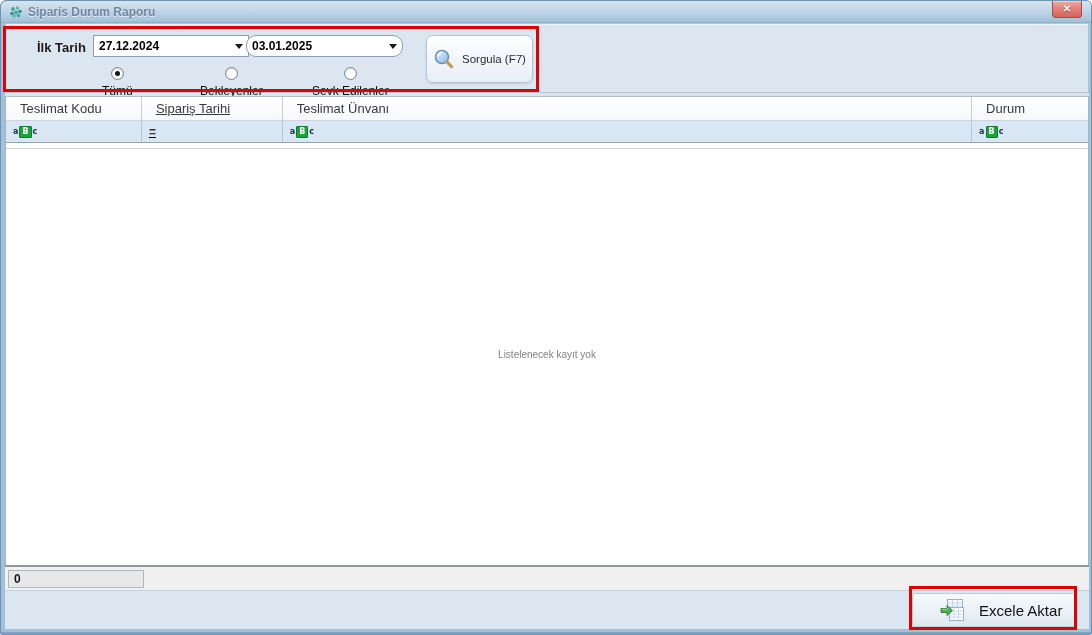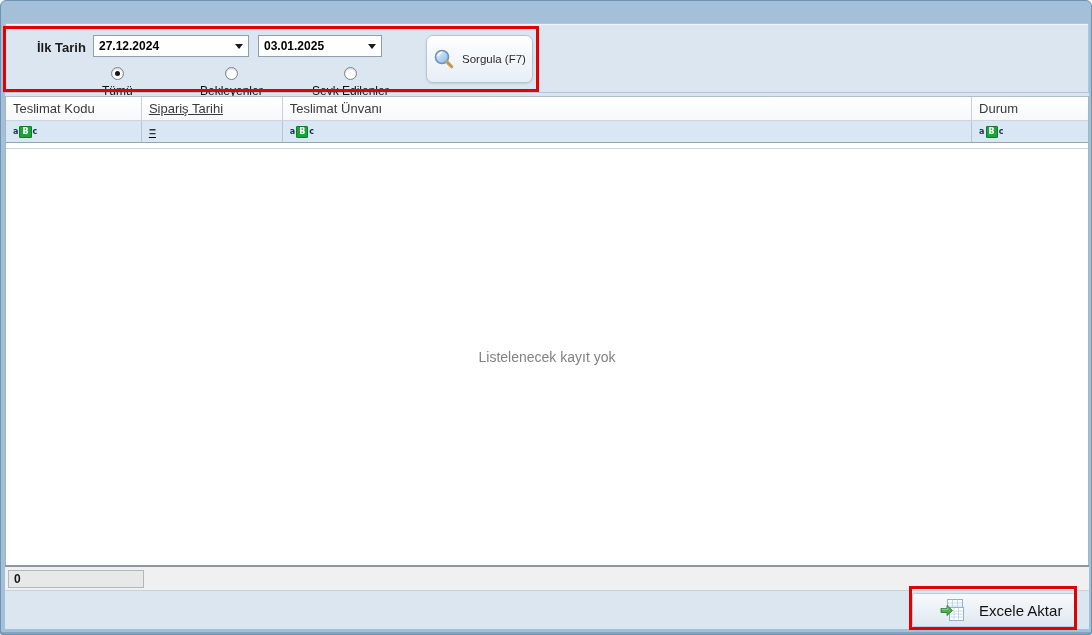--- a/index.html
+++ b/index.html
@@ -44,21 +44,21 @@
     background:#dce6f0; border:1px solid #b6c5d2;
     box-shadow:inset 0 1px 0 #edf3f8;
   }
   .lbl-date{ position:absolute; left:31px; top:16px; font-size:13px;
     font-weight:600; color:#1b1b1b; }
   .combo{
     position:absolute; top:11px; height:22px; background:#fff;
     border:1px solid #8aa0b2; cursor:pointer;padding-left:12px;
   }
   .combo.c1{ left:87px; width:156px; }
-  .combo.c2{ left:252px; width:124px; }
+  .combo.c2{ left:240px; width:157px;border-radius:10px; }
   .combo-text{ position:absolute; left:5px; top:3px; font-size:12px;
     font-weight:700; color:#000; }
   .combo-arrow{ position:absolute; right:0; top:0; width:19px; height:100%;
     display:flex; align-items:center; justify-content:center; }
   .combo-arrow::after{ content:""; width:0; height:0;
     border-left:4px solid transparent; border-right:4px solid transparent;
     border-top:5px solid #1a1a1a; }
 
   .sorgula{
     position:absolute; left:420px; top:11px; width:107px; height:48px;
@@ -82,41 +82,41 @@
 
   
   .grid{
     position:absolute; left:0; top:73px; width:1084px; height:469px;
     background:#fff; border-top:1px solid #b2bfca;
     border-left:1px solid #a7b4bf; border-right:1px solid #a7b4bf;
   }
   .header-row{ display:flex; height:24px;
     background:linear-gradient(180deg,#ffffff,#f6f8fa);
     border-bottom:1px solid #ccd5dd; }
-  .hcell{ font-size:13px; color:#3a3a3a; line-height:23px; padding-left:7px;
+  .hcell{ font-size:13px; color:#3a3a3a; line-height:23px; padding-left:14px;
     border-right:1px solid #c7d0d8; overflow:hidden; white-space:nowrap;
     cursor:pointer; }
   .filter-row{ display:flex; height:22px; background:#d9e6f3;
     border-bottom:1px solid #97a4af; }
   .fcell{ display:flex; align-items:center; padding-left:7px;
     border-right:1px solid #b9c6d2; cursor:text; }
   .c0{ width:136px; } .cc1{ width:141px;text-decoration:underline; } .cc2{ width:690px; } .c3{ width:116px; border-right:none; }
 
   .ficon{ display:inline-flex; align-items:center; gap:1px; }
   .abc-side{ font-size:8px; font-weight:700; color:#17304a; line-height:1;
     font-family:"DejaVu Sans",sans-serif; }
   .abc-mid{ font-size:8px; font-weight:700; color:#fff; background:#1ea33c;
     border:1px solid #0d7d26; padding:1px 2px; line-height:1; border-radius:1px;
     font-family:"DejaVu Sans",sans-serif; }
   .eq-filter{ font-size:12px; font-weight:700; color:#333; }
 
   .body-line{ position:absolute; left:0; right:0; top:51px; height:1px;
     background:#ccd2d7; }
   .empty-text{ position:absolute; left:0; width:100%; top:252px;
-    text-align:center; font-size:14px; color:#828282; }
+    text-align:center; font-size:10px; color:#828282; }
 
   
   .status-bar{ position:absolute; left:0; top:542px; width:1084px; height:25px;
     background:#f0f0f0; border-top:2px solid #8a97a0; }
   .counter{ position:absolute; left:3px; top:3px; width:136px; height:18px;
     background:#e8e8e8; border:1px solid #b0b7bd; font-size:12px;
     font-weight:700; color:#101820; line-height:16px; padding-left:5px; }
 
   
   .bottom-panel{ position:absolute; left:0; top:567px; width:1084px; height:39px;
@@ -133,20 +133,37 @@
   
   .annot{ position:absolute; border:3px solid #de0202; pointer-events:none; }
   .annot1{ left:2px; top:25px; width:536px; height:66px; }
   .annot2{ left:908px; top:585px; width:168px; height:44px; }
 </style>
 </head>
 <body>
 
 <div class="window">
 
+  <div class="titlebar">
+    <span class="title-icon">
+      <svg width="14" height="14" viewBox="0 0 14 14">
+        <circle cx="4" cy="4" r="1.9" fill="#3fa49c"></circle>
+        <circle cx="8.5" cy="3" r="1.8" fill="#5cb8b0"></circle>
+        <circle cx="11" cy="6.5" r="1.8" fill="#2f948c"></circle>
+        <circle cx="3" cy="8.5" r="1.8" fill="#2f948c"></circle>
+        <circle cx="7" cy="7.5" r="2" fill="#45aaa2"></circle>
+        <circle cx="9.5" cy="10.5" r="1.8" fill="#3fa49c"></circle>
+        <circle cx="5" cy="11" r="1.8" fill="#5cb8b0"></circle>
+      </svg>
+    </span>
+    <span class="title-text">Siparis Durum Raporu</span>
+    <div class="close-btn">
+      <span class="close-x">✕</span>
+    </div>
+  </div>
 
   <div class="client">
 
     <div class="filter-panel">
       <span class="lbl-date">İlk Tarih</span>
 
       <div class="combo c1">
         <span class="combo-text">27.12.2024</span>
         <span class="combo-arrow"></span>
       </div>

